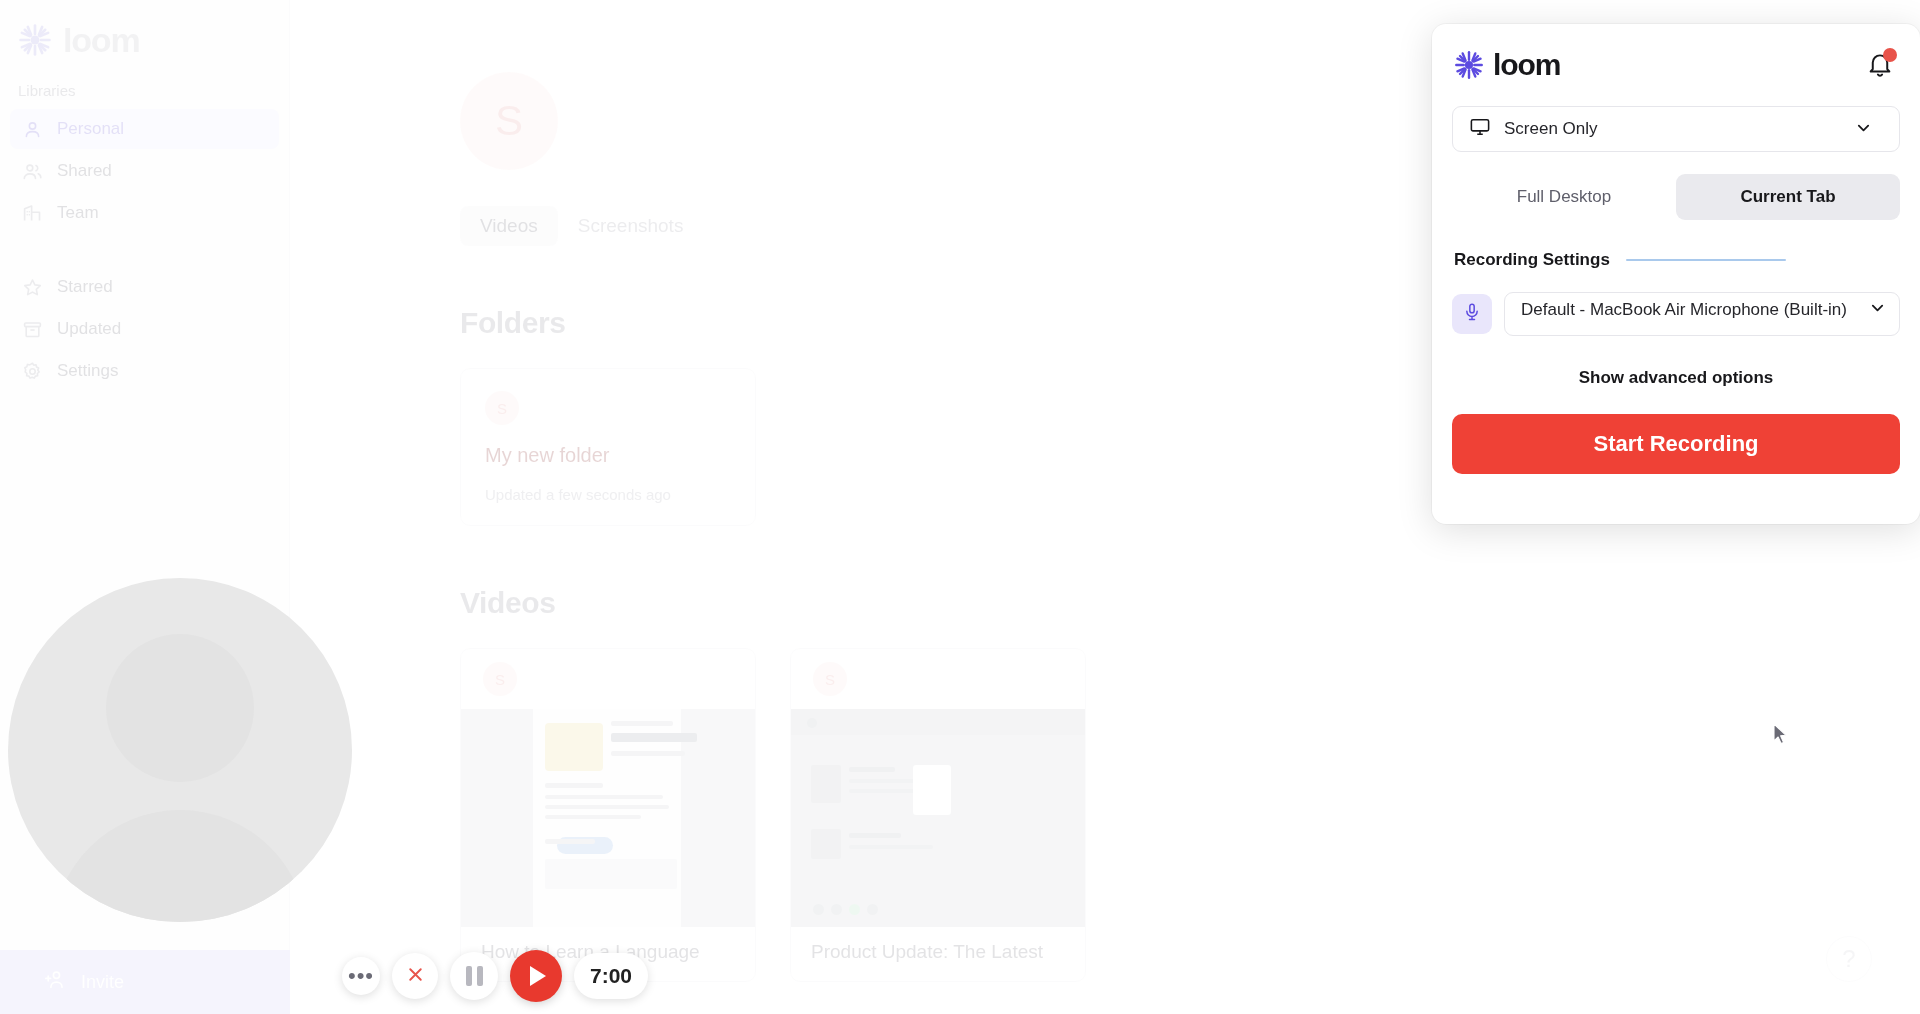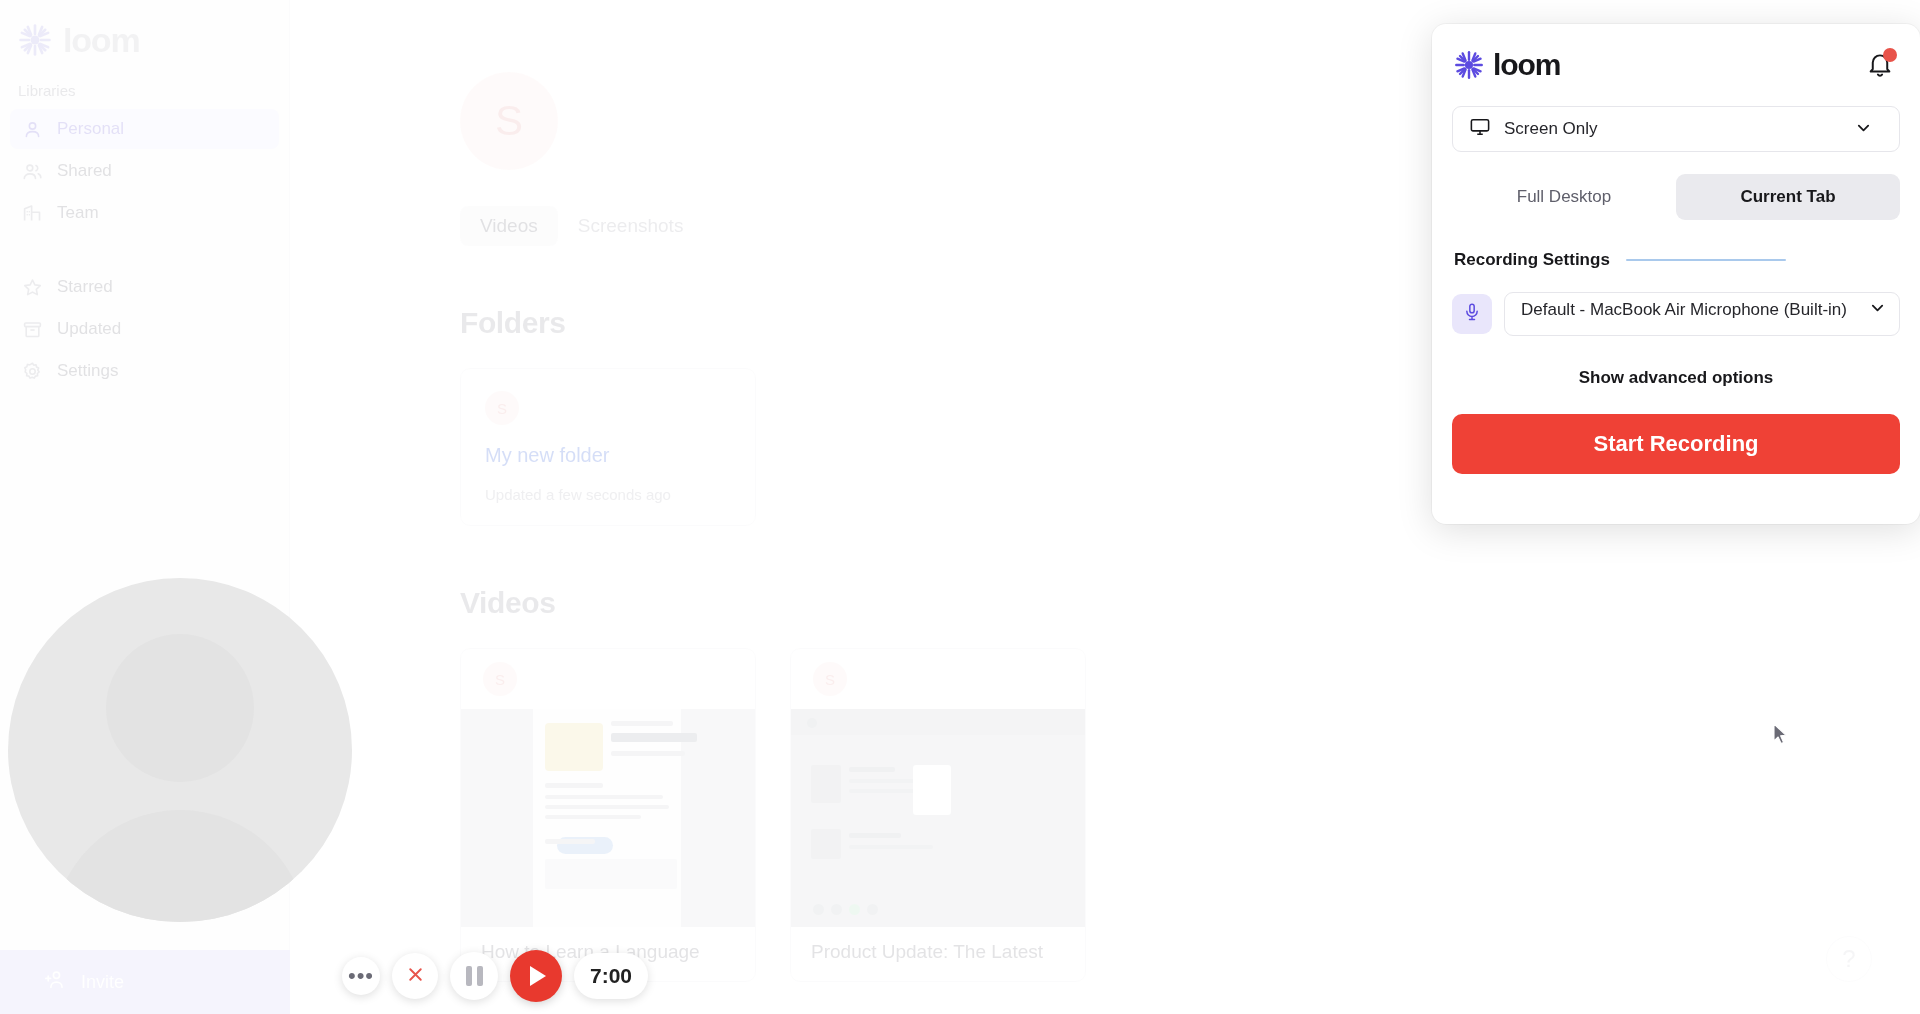--- a/index.html
+++ b/index.html
@@ -136,21 +136,21 @@
     border: 1px solid #eeeef1; border-radius: 10px;
     background: #fff; padding: 22px 24px;
     display: flex; flex-direction: column; justify-content: space-between;
   }
   .avatar-sm {
     width: 34px; height: 34px; border-radius: 50%;
     background: #fce8e6; color: #e8a0a0;
     display: flex; align-items: center; justify-content: center;
     font-size: 15px;
   }
-  .folder-name { font-size: 20px; color: #1d4ed8; }
+  .folder-name { font-size: 20px; color: #7f1d1d; }
   .folder-meta { font-size: 15px; color: #a9a9b3; }
 
   .video-card {
     width: 296px;
     border: 1px solid #eeeef1; border-radius: 10px;
     background: #fff; overflow: hidden;
   }
   .vc-head { height: 60px; padding: 13px 0 0 22px; }
   .vc-thumb { height: 218px; background: #dfe1e4; position: relative; overflow: hidden; }
   .vc-title { font-size: 19px; color: #6b6b76; padding: 14px 20px 18px 20px; }

